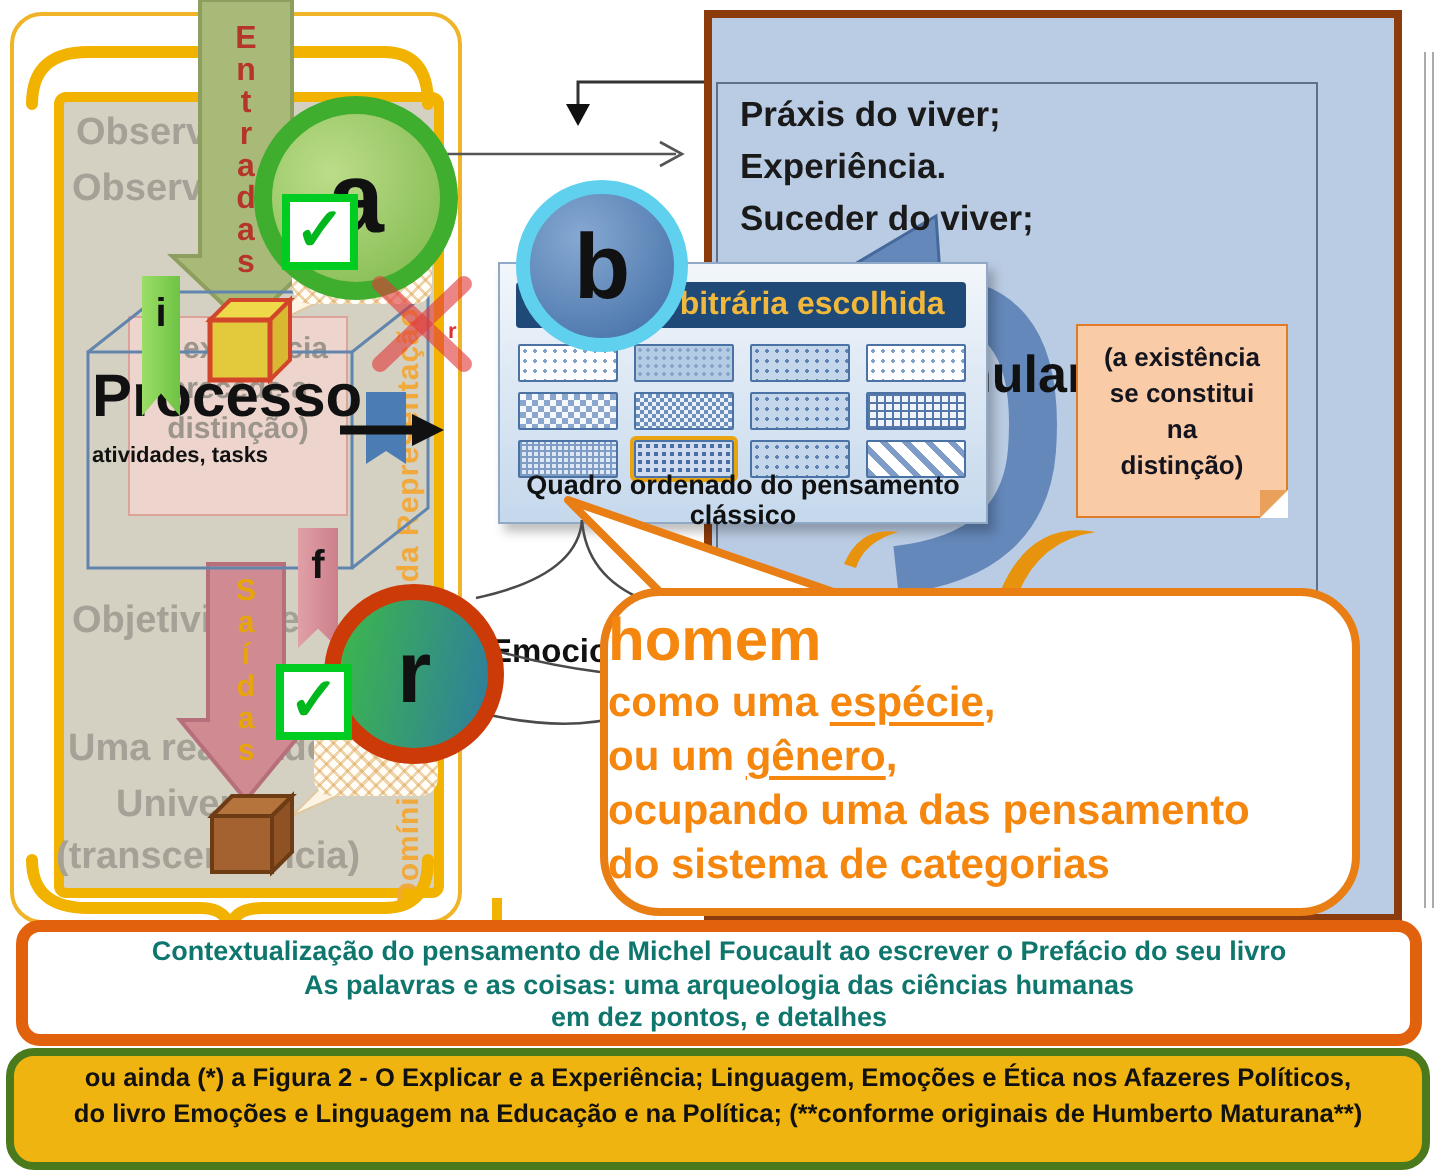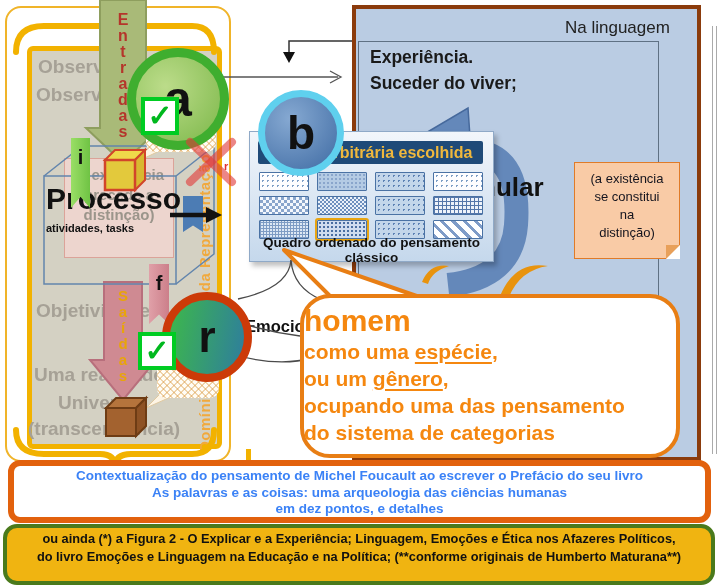--- a/index.html
+++ b/index.html
@@ -81,51 +81,51 @@
   .checker-dense{background:repeating-conic-gradient(#6d8fbe 0% 25%,#eaf1f9 0% 50%) 0 0/4px 4px;}
   .grid-dense{background-image:repeating-linear-gradient(0deg,#5577aa 0 1px,transparent 1px 4px),
               repeating-linear-gradient(90deg,#5577aa 0 1px,transparent 1px 4px);background-color:#eef3fa;}
   .grid-fine{background-image:repeating-linear-gradient(0deg,#7e9cc4 0 1px,transparent 1px 3px),
              repeating-linear-gradient(90deg,#7e9cc4 0 1px,transparent 1px 3px);background-color:#dde8f4;}
   .diag{background:repeating-linear-gradient(45deg,#7f9cc8 0 3px,#fff 3px 8px);}
   .ptable-caption{left:0;top:103px;width:243px;text-align:center;font-size:13.5px;font-weight:bold;color:#111;}
 
   
   .sticky{left:538px;top:162px;width:104px;height:88px;background:#f9cba6;border:1.5px solid #e07b28;
-          z-index:4;text-align:center;font-size:13px;font-weight:normal;color:#14141e;line-height:18px;padding-top:7px;margin-left:36px;}
+          z-index:4;text-align:center;font-size:13px;font-weight:bold;color:#14141e;line-height:18px;padding-top:7px;}
   .sticky::after{content:"";position:absolute;right:-1px;bottom:-1px;width:0;height:0;
                  border-left:14px solid #e8a05a;border-bottom:14px solid #fff;}
 
   
   .bubble{left:300px;top:294px;width:372px;height:156px;background:#fff;border:4px solid #e87e14;
           border-radius:30px;z-index:8;text-align:left;color:#f5870f;font-weight:bold;}
   .bubble .b-title{font-size:30px;line-height:34px;margin-top:6px;}
   .bubble .b-line{font-size:21px;line-height:27px;}
   .bubble u{text-underline-offset:3px;text-decoration-thickness:2px;}
   .tail{z-index:7;}
 
   
   .context-box{left:8px;top:460px;width:691px;height:49px;background:#fff;border:6px solid #e2610d;
-               border-radius:12px;z-index:7;text-align:center;color:#3b82f6;font-weight:bold;
+               border-radius:12px;z-index:7;text-align:center;color:#0f766e;font-weight:bold;
                font-size:13.5px;line-height:16.5px;padding-top:2px;}
   .caption-box{left:3px;top:524px;width:704px;height:51px;background:#f0b411;border:4px solid #4a7a1c;
                border-radius:14px;z-index:7;text-align:center;color:#111;font-weight:bold;
                font-size:12.8px;line-height:17.5px;padding-top:2px;}
 </style>
 </head>
 <body>
 
 <div id="stage">
 
   <div class="abs blue-panel"></div>
   <div class="abs edge-line el1"></div>
   <div class="abs edge-line el2"></div>
   <div class="abs inner-rect"></div>
-  <div class="abs t-nalinguagem">Na linguagem</div>
   <div class="abs praxis">
+    <div>Práxis do viver;</div>
     <div>Experiência.</div>
     <div>Suceder do viver;</div>
   </div>
 
   <svg class="layer" style="z-index:2">
     <path d="M 455,152 Q 522,142 516,225 Q 512,278 448,285" fill="none" stroke="#6488ba" stroke-width="24"></path>
     <polygon points="414,140 468,108 472,166" fill="#6488ba" stroke="#46699c" stroke-width="1.5"></polygon>
   </svg>
   <div class="abs t-nular">nular</div>
 

